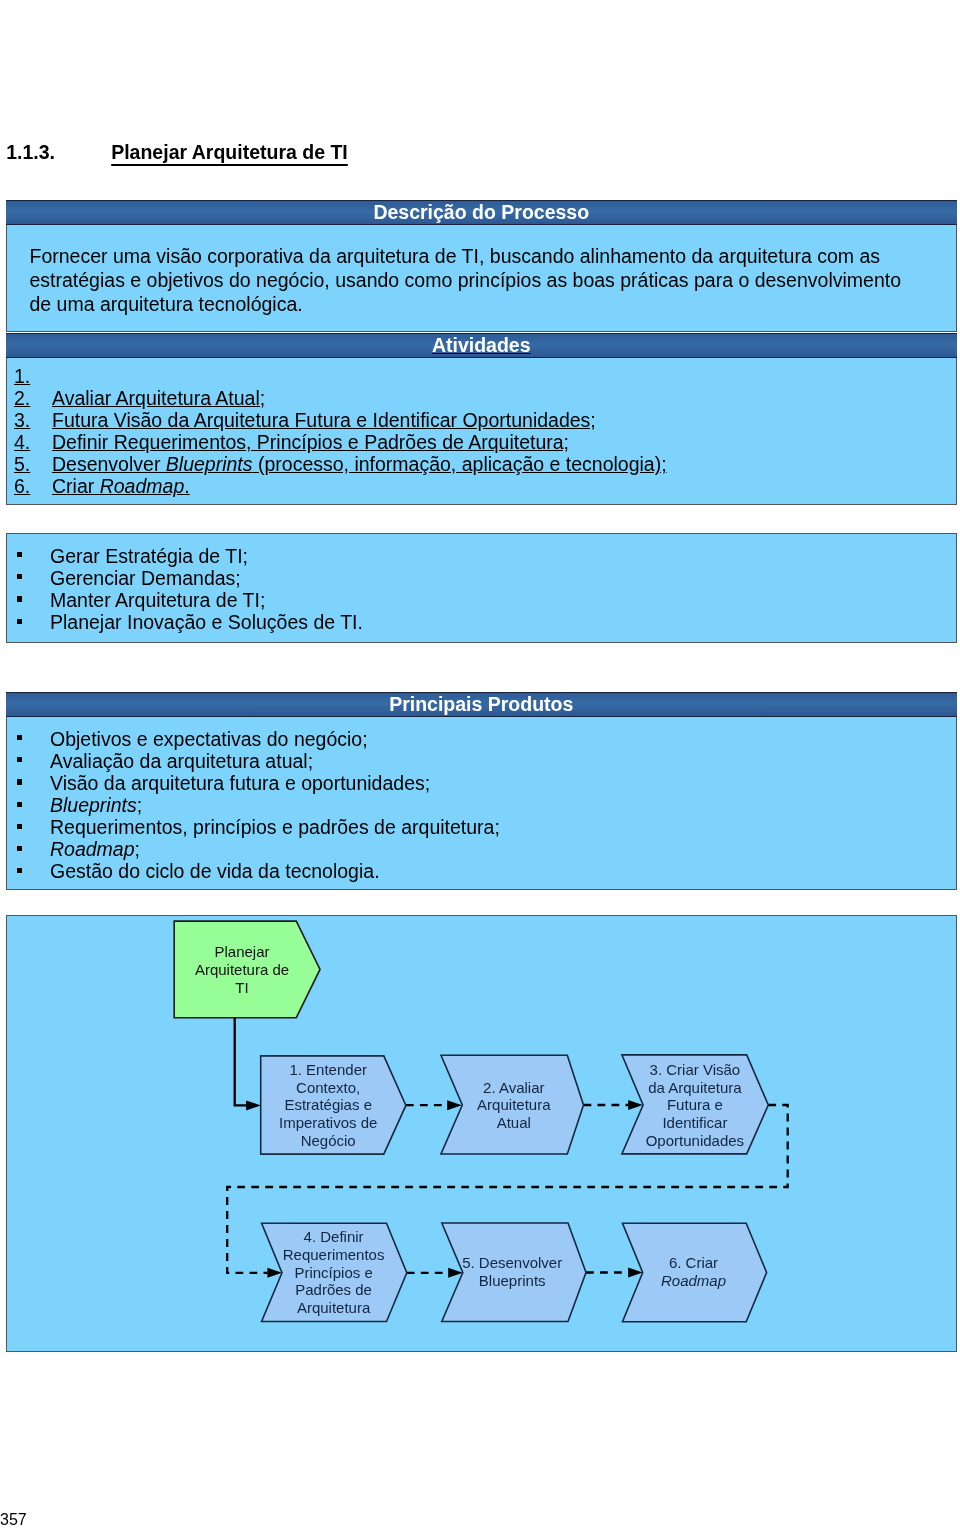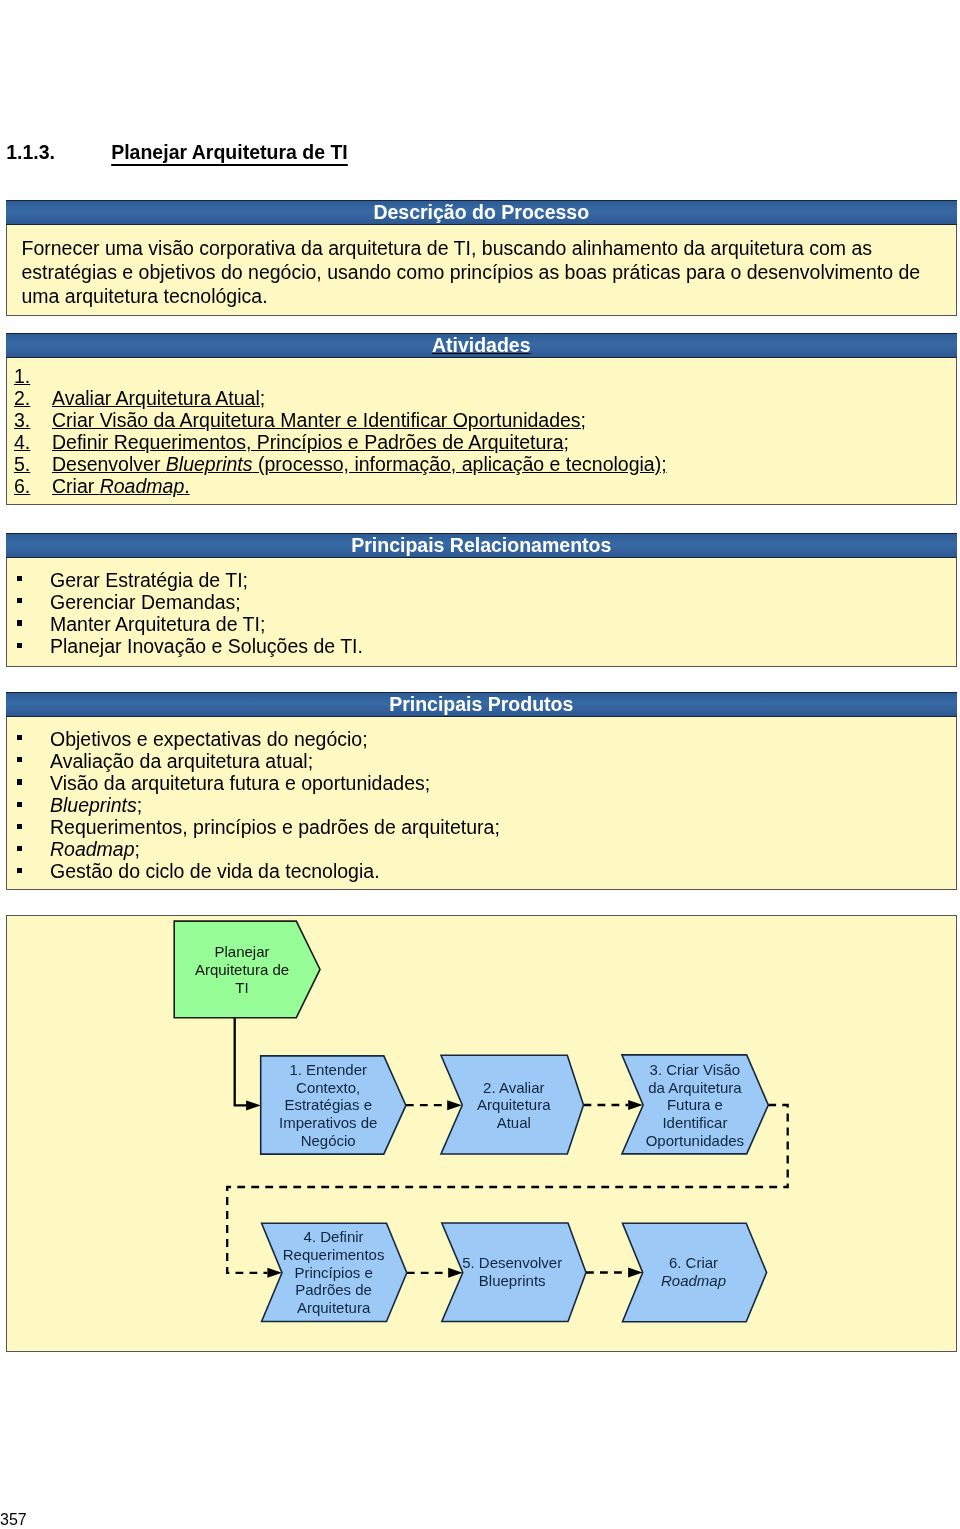--- a/index.html
+++ b/index.html
@@ -14,26 +14,26 @@
   .logo-word{position:absolute;left:47px;top:2px;font-size:47px;font-weight:bold;font-style:italic;
              color:#1d3787;letter-spacing:-1.2px;line-height:1;
              transform:scaleX(0.828);transform-origin:0 0;white-space:nowrap;}
 
   
   .sec-num{position:absolute;left:6.2px;top:141.5px;font-size:19.5px;font-weight:bold;line-height:20px;}
   .sec-title{position:absolute;left:111.2px;top:141.5px;font-size:19.5px;font-weight:bold;
              line-height:20px;text-decoration:underline;text-underline-offset:4.5px;text-decoration-thickness:1.8px;text-decoration-skip-ink:none;}
 
   
-  .tbl{position:absolute;left:5.5px;width:951.5px;border:1.1px solid #555555;box-sizing:border-box;background:#fef9c3;}
+  .tbl{position:absolute;left:5.5px;width:951.5px;border:1.1px solid #555555;box-sizing:border-box;background:#7dd3fc;}
   .tbl-hd{background:linear-gradient(to bottom,#2d5c95 0%,#376aa4 45%,#315f9a 80%,#2b5791 100%);color:#fff;font-size:19.5px;font-weight:bold;text-align:center;
           line-height:23px;height:23px;border-bottom:1.5px solid #16233a;
           border-top:1.5px solid #16233a;margin:-1px -1px 0 -1px;}
   .tbl-bd{font-size:19.5px;line-height:24px;padding:7px 30px 3px 11px;}
-  .tbl-bd p{margin:4px;}
+  .tbl-bd p{margin:12px;}
   .pageno{position:absolute;left:0;top:1509px;width:952px;text-align:left;font-size:16px;line-height:21.5px;}
   .ol{list-style:none;margin:0;padding:0;line-height:22.15px;}
   .ol li{display:flex;}
   .ol li .num{width:38px;flex:0 0 38px;}
   .ul{list-style:none;margin:0;padding:0;line-height:22.15px;}
   .ul li{display:flex;}
   .ul li .bul{width:36px;flex:0 0 36px;position:relative;}
   .ul li .bul::before{content:"";position:absolute;left:3.1px;top:7.6px;width:4.9px;height:5.2px;background:#000;}
   em{font-style:italic;}
 </style>
@@ -59,40 +59,39 @@
       <ol class="ol" id="list-activities" style="margin-left:-3.5px;">
           <li>
             <span class="num">1.</span>
           </li>
           <li>
             <span class="num">2.</span>
             <span class="txt">Avaliar Arquitetura Atual;</span>
           </li>
           <li>
             <span class="num">3.</span>
-            <span class="txt">Criar Visão da Arquitetura Manter e Identificar Oportunidades;</span>
+            <span class="txt">Futura Visão da Arquitetura Futura e Identificar Oportunidades;</span>
           </li>
           <li>
             <span class="num">4.</span>
             <span class="txt">Definir Requerimentos, Princípios e Padrões de Arquitetura;</span>
           </li>
           <li>
             <span class="num">5.</span>
             <span class="txt">Desenvolver <em>Blueprints</em> (processo, informação, aplicação e tecnologia);</span>
           </li>
           <li>
             <span class="num">6.</span>
             <span class="txt">Criar <em>Roadmap</em>.</span>
           </li>
         </ol>
     </div>
   </div>
 
   <div class="tbl" id="tbl-rel" style="top:532.5px;">
-    <div class="tbl-hd">Principais Relacionamentos</div>
     <div class="tbl-bd" style="padding-top:11px;padding-bottom:9px;">
       <ul class="ul" id="list-relationships" style="margin-left:-3.5px;">
           <li>
             <span class="bul"></span>
             <span class="txt">Gerar Estratégia de TI;</span>
           </li>
           <li>
             <span class="bul"></span>
             <span class="txt">Gerenciar Demandas;</span>
           </li>

